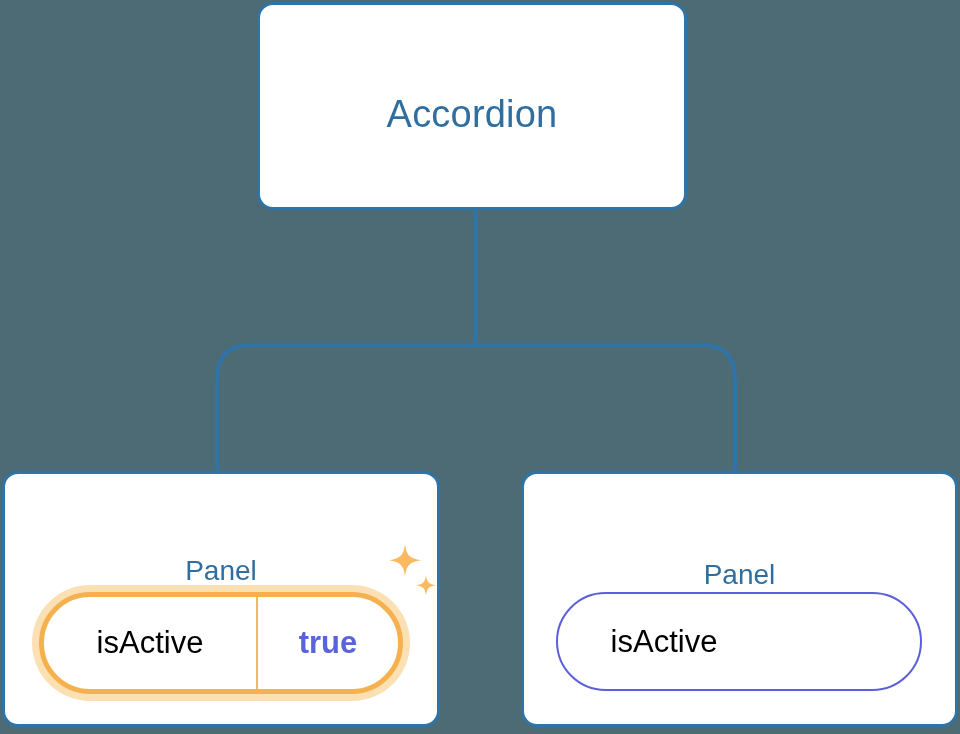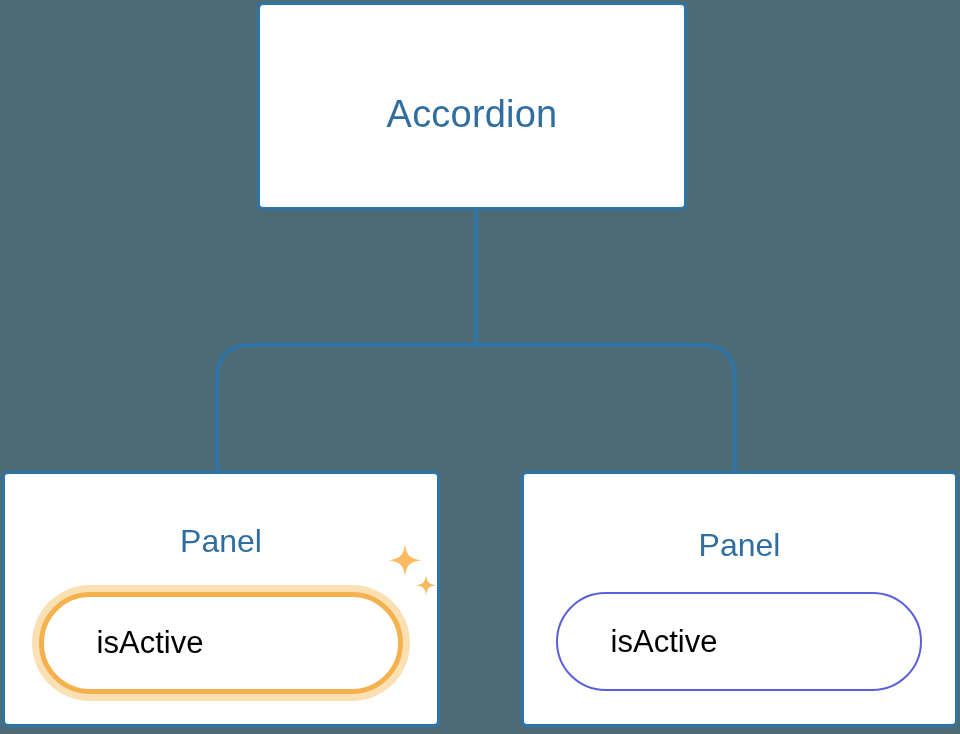--- a/index.html
+++ b/index.html
@@ -29,21 +29,21 @@
     width: 960px;
     height: 734px;
     pointer-events: none;
   }
 
   
   .node-card {
     position: absolute;
     background: #FFFFFF;
     border: 3px solid #2F74A6;
-    border-radius: 6px;
+    border-radius: 16px;
     box-sizing: border-box;
   }
   .node-title {
     color: #2F6E9E;
     font-weight: 400;
     text-align: center;
     white-space: nowrap;
   }
 
   
@@ -67,21 +67,22 @@
     top: 471px;
     height: 256px;
   }
   #panel-left  { left: 2px;   width: 438px; }
   #panel-right { left: 521px; width: 437px; }
 
   .panel-card .node-title {
     position: absolute;
     left: 0;
     right: 0;
-    font-size: 32px;
+    font-size: 28px;
+    margin-top: 32px;
   }
   #panel-left  .node-title { top: 49px; }
   #panel-right .node-title { top: 53px; }
 
   
   .prop-pill {
     position: absolute;
     display: flex;
     align-items: stretch;
     box-sizing: border-box;
@@ -164,20 +165,21 @@
   <div id="root-node" class="node-card">
     <div class="node-title">Accordion</div>
   </div>
 
   <div id="panel-left" class="panel-card node-card">
     <div class="node-title">Panel</div>
   </div>
 
   <div id="pill-left" class="prop-pill highlight">
     <div class="prop-key">isActive</div>
+    <div class="prop-value">true</div>
   </div>
 
   <svg class="sparkles" viewBox="0 0 58 62">
     <path d="M22,2 C23.6,13.5 26.5,16.4 38,18.2 C26.5,20 23.6,22.9 22,34.4 C20.4,22.9 17.5,20 6,18.2 C17.5,16.4 20.4,13.5 22,2 Z" fill="#FABA62"></path>
     <path d="M43,33 C44,40.4 45.8,42.2 53,43.3 C45.8,44.4 44,46.2 43,53.6 C42,46.2 40.2,44.4 33,43.3 C40.2,42.2 42,40.4 43,33 Z" fill="#FABA62"></path>
   </svg>
 
   <div id="panel-right" class="panel-card node-card">
     <div class="node-title">Panel</div>
   </div>

